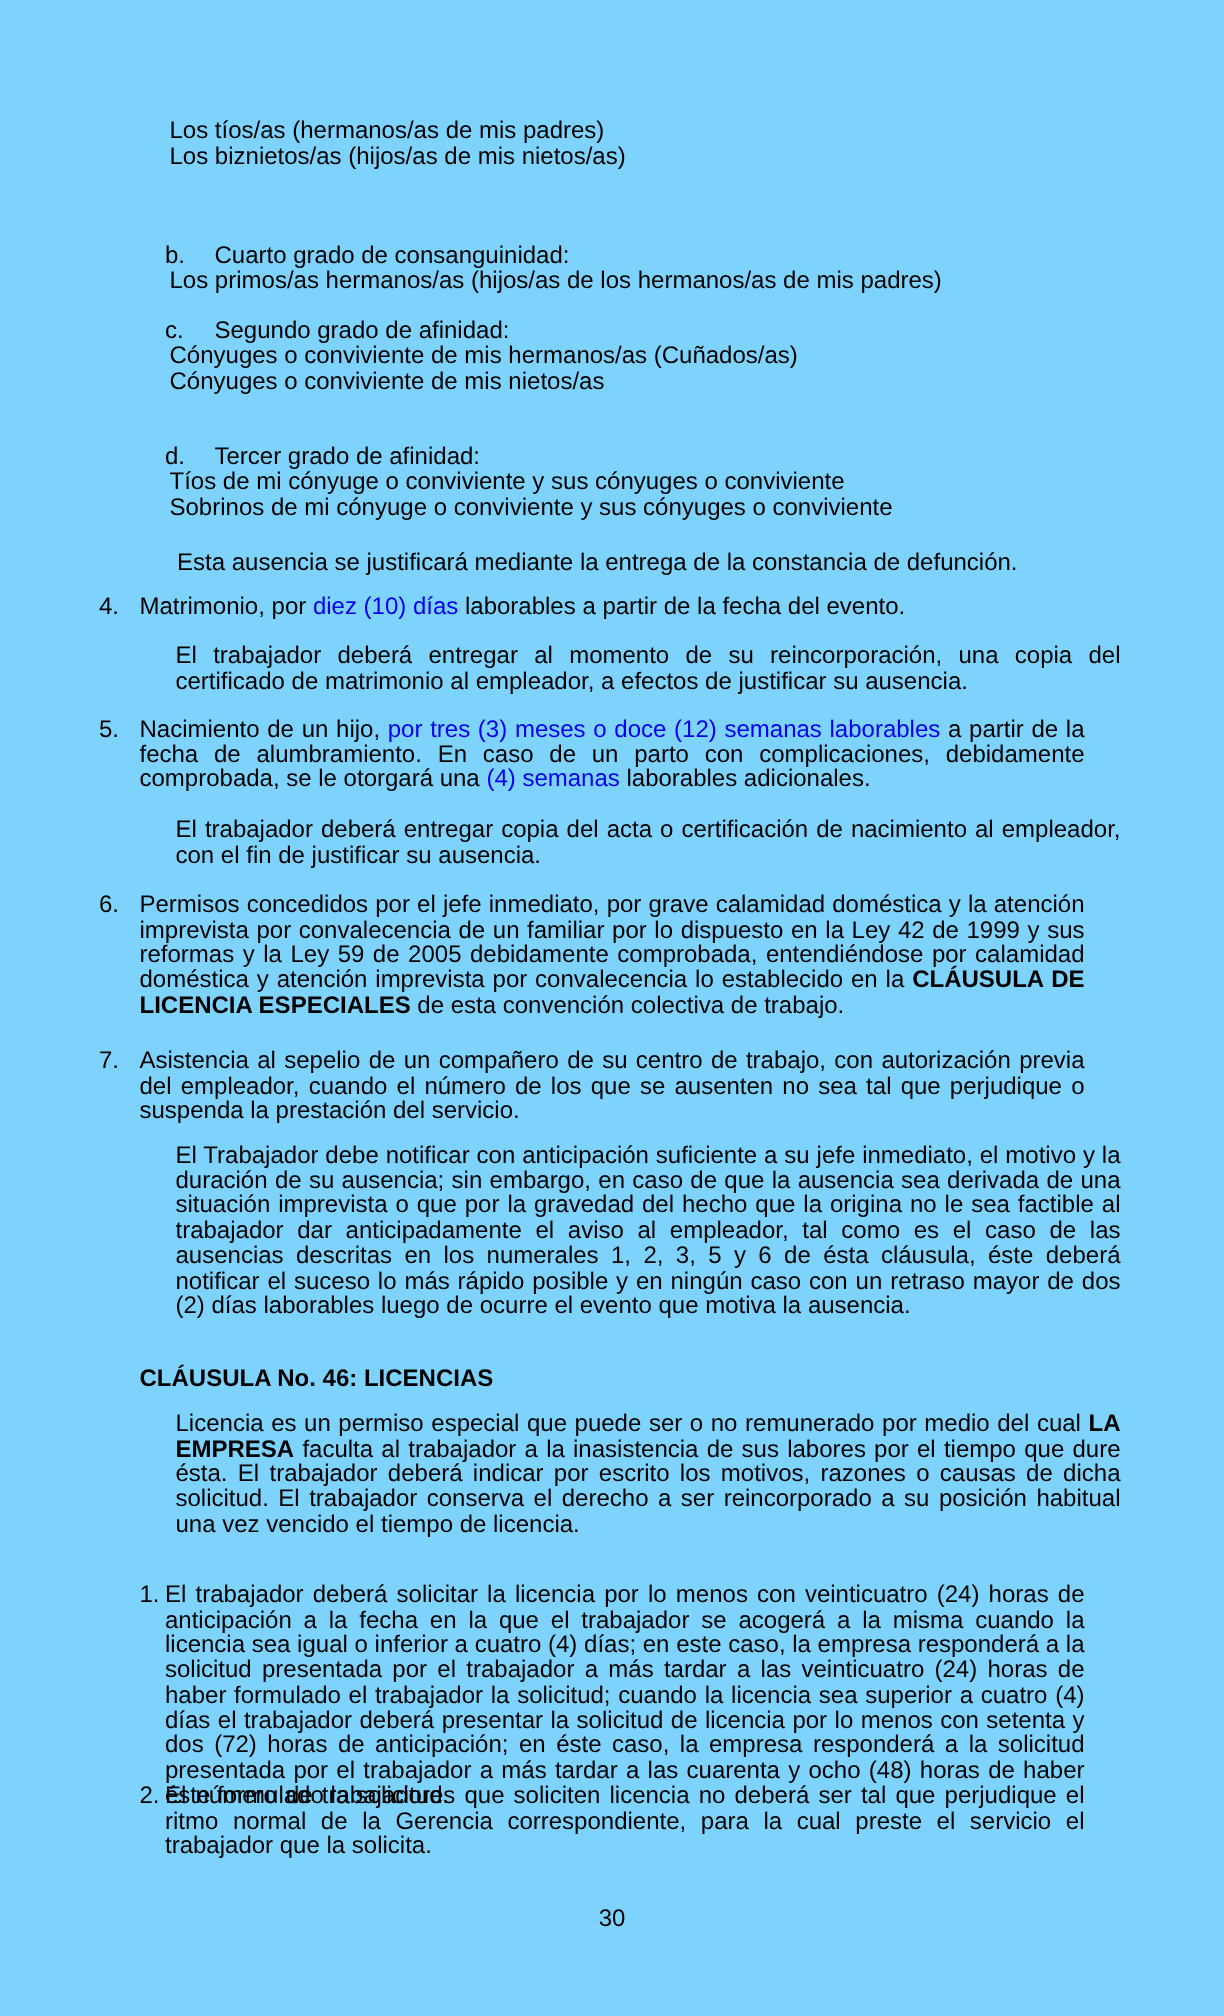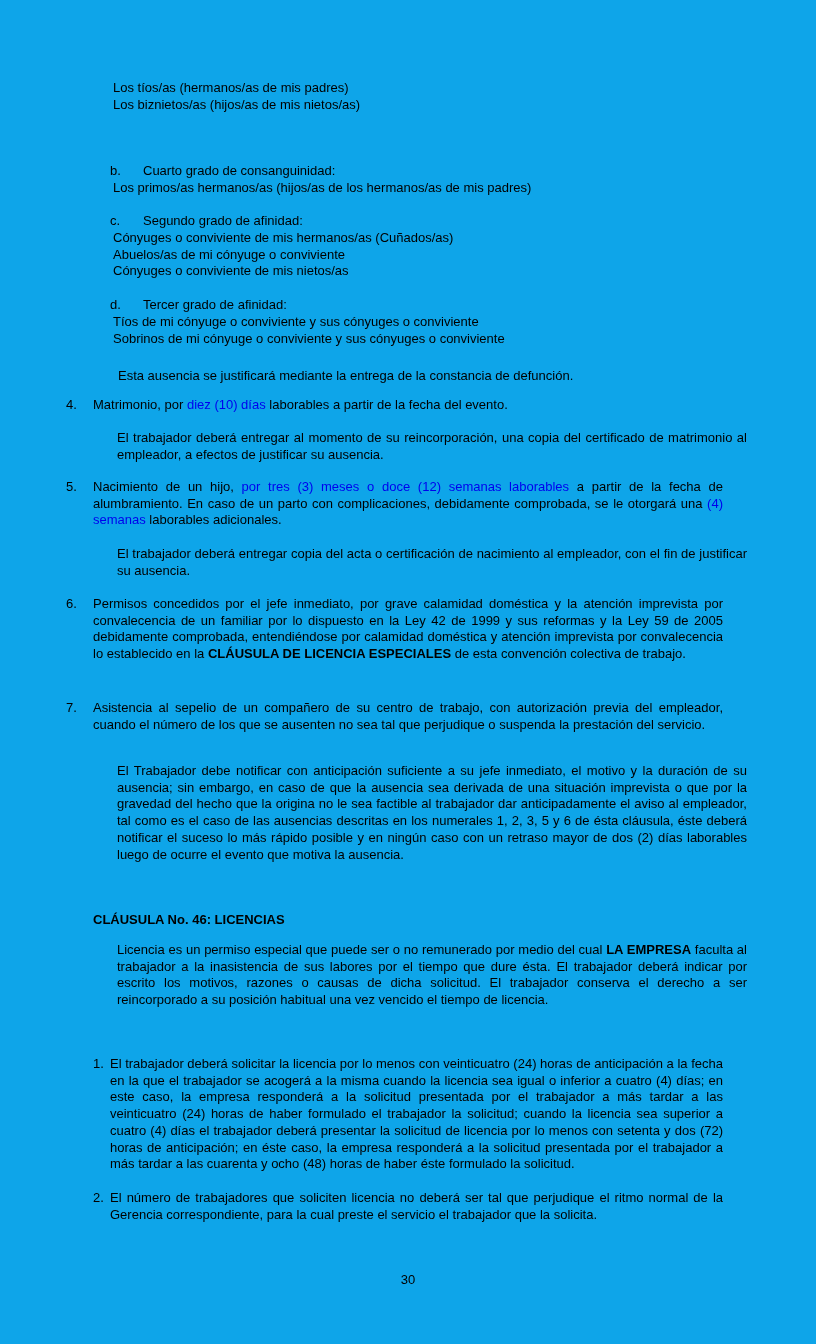--- a/index.html
+++ b/index.html
@@ -1,22 +1,22 @@
 <!DOCTYPE html>
 <html><head>
 <meta charset="utf-8">
 <style>
   html, body { margin: 0; padding: 0; background: #ffffff; }
   .page {
     position: relative;
     width: 816px;
     height: 1344px;
-    background: #0ea5e9;
+    background: #7dd3fc;
     font-family: "Liberation Sans", sans-serif;
-    font-size: 13px;
+    font-size: 16px;
     line-height: 16.7px;
     color: #000000;
     overflow: hidden;
   }
   .abs { position: absolute; }
   .fam { left: 113px; }
   .fam div { white-space: nowrap; }
   .letter-row { left: 110px; white-space: nowrap; }
   .letter-row .letter { display: inline-block; width: 33px; }
   .note-indent { left: 118px; white-space: nowrap; }
@@ -47,21 +47,20 @@
   </div>
   <div class="abs fam" style="top:180px">
     <div>Los primos/as hermanos/as (hijos/as de los hermanos/as de mis padres)</div>
   </div>
 
   <div class="abs letter-row" style="top:213px">
     <span class="letter">c.</span><span>Segundo grado de afinidad:</span>
   </div>
   <div class="abs fam" style="top:230px">
     <div>Cónyuges o conviviente de mis hermanos/as (Cuñados/as)</div>
-    <div>Abuelos/as de mi cónyuge o conviviente</div>
     <div>Cónyuges o conviviente de mis nietos/as</div>
   </div>
 
   <div class="abs letter-row" style="top:297px">
     <span class="letter">d.</span><span>Tercer grado de afinidad:</span>
   </div>
   <div class="abs fam" style="top:314px">
     <div>Tíos de mi cónyuge o conviviente y sus cónyuges o conviviente</div>
     <div>Sobrinos de mi cónyuge o conviviente y sus cónyuges o conviviente</div>
   </div>

